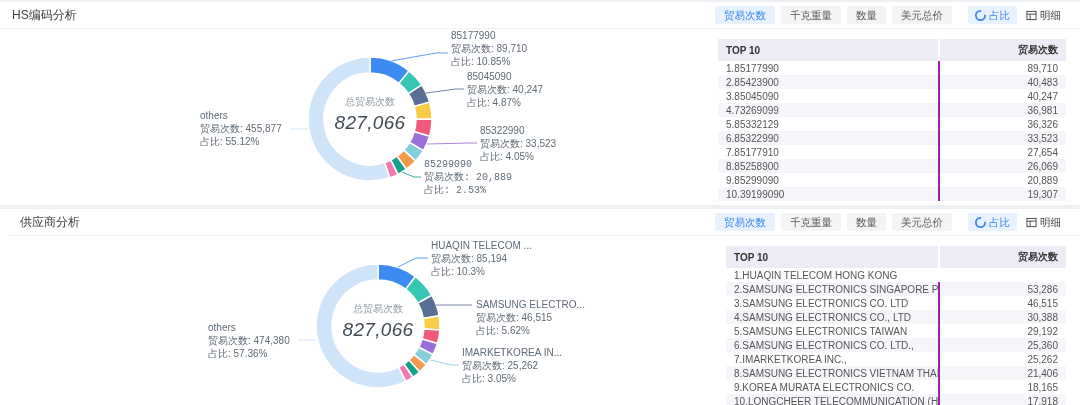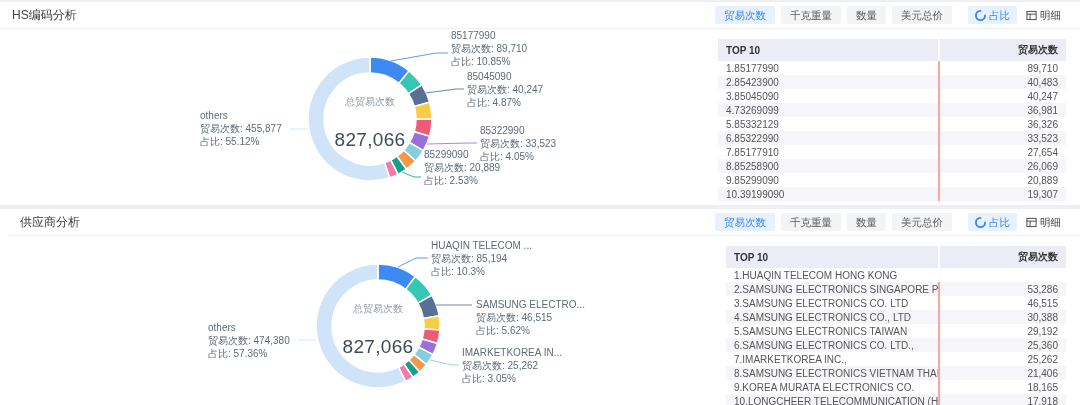--- a/index.html
+++ b/index.html
@@ -30,30 +30,30 @@
     padding:3px 7px;font-size:10.5px;background:transparent;color:#404040;
     cursor:pointer;font-family:inherit;line-height:12px;
   }
   .tb-view.active{background:#e7f2fe;color:#3a86f0;}
   .tb-view svg{display:block;}
   .panel-body{position:relative;height:calc(100% - 27px);}
   .chart{position:absolute;left:0;top:0;width:712px;height:100%;}
   .chart-svg{position:absolute;left:0;top:0;}
   .center-label{position:absolute;left:308px;top:66px;width:124px;text-align:center;pointer-events:none;}
   .cl1{font-size:10px;color:#8f9aa6;}
-  .cl2{font-size:19px;color:#414b55;margin-top:20px;letter-spacing:0.3px;}
+  .cl2{font-size:19px;color:#414b55;margin-top:3px;letter-spacing:0.3px;font-style:italic;}
   .callout{position:absolute;font-size:10px;line-height:13px;color:#5f6b77;white-space:nowrap;}
   .top-table{position:absolute;left:718px;right:14px;top:10px;font-size:10px;}
   .t-head{display:flex;background:#ebecf5;color:#333;font-weight:bold;align-items:center;}
   .t-head .t-name{flex:1;padding:4px 8px;border-radius:7px;}
   .t-head .t-val{width:110px;text-align:right;padding:4px 8px;border-left:2px solid #fff;}
   .t-row{display:flex;color:#555;align-items:center;}
   .t-rows .t-row:nth-child(even){background:#f6f6fa;}
   .t-row .t-name{flex:1;padding:1.5px 8px;white-space:nowrap;overflow:hidden;}
-  .t-row .t-val{width:110px;text-align:right;padding:1.5px 8px;border-left:2px solid #fca5a5;}
+  .t-row .t-val{width:110px;text-align:right;padding:1.5px 8px;border-left:2px solid #a21caf;}
 </style>
 </head>
 <body>
 
 <div class="page">
 
   <section class="panel" id="panel-0">
     <header class="panel-header">
       <div class="panel-title">HS编码分析</div>
       <div class="toolbar">
@@ -115,21 +115,21 @@
           <div class="callout" style="left: 467px; top: 41px;">
             <div>85045090</div>
             <div>贸易次数: 40,247</div>
             <div>占比: 4.87%</div>
           </div>
           <div class="callout" style="left: 480px; top: 95px;">
             <div>85322990</div>
             <div>贸易次数: 33,523</div>
             <div>占比: 4.05%</div>
           </div>
-          <div class="callout" style="left: 424px; top: 119px;">
+          <div class="callout" style="left: 424px; top: 129px; font-family: Liberation Mono, monospace;">
             <div>85299090</div>
             <div>贸易次数: 20,889</div>
             <div>占比: 2.53%</div>
           </div>
           <div class="callout" style="left: 200px; top: 80px;">
             <div>others</div>
             <div>贸易次数: 455,877</div>
             <div>占比: 55.12%</div>
           </div>
         </div>

